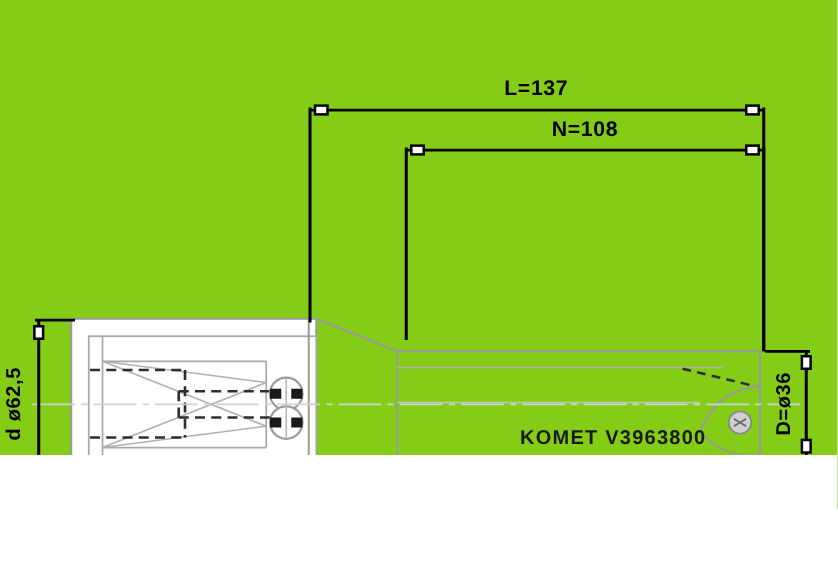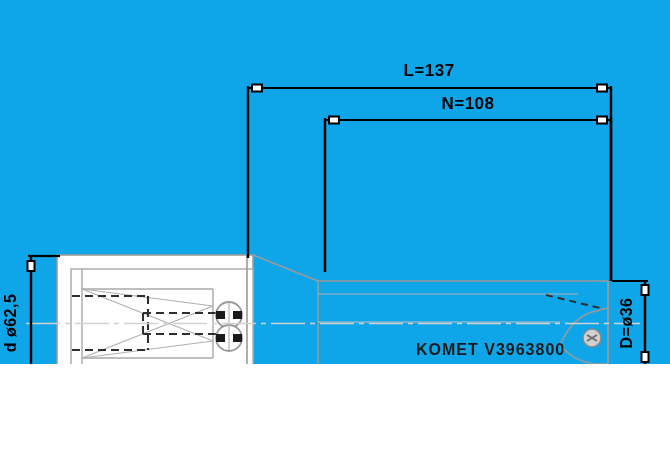--- a/index.html
+++ b/index.html
@@ -8,21 +8,21 @@
     padding: 0;
     background: #ffffff;
   }
   body {
     font-family: "Liberation Sans", sans-serif;
   }
   #drawing-root {
     position: relative;
     width: 670px;
     height: 364px;
-    background: #0ea5e9;
+    background: #84cc16;
     overflow: hidden;
   }
   #drawing-svg {
     position: absolute;
     left: 0;
     top: 0;
     width: 670px;
     height: 460px;
     display: block;
   }

